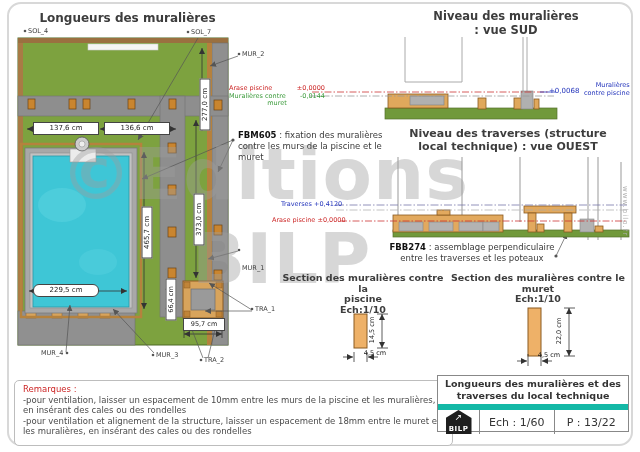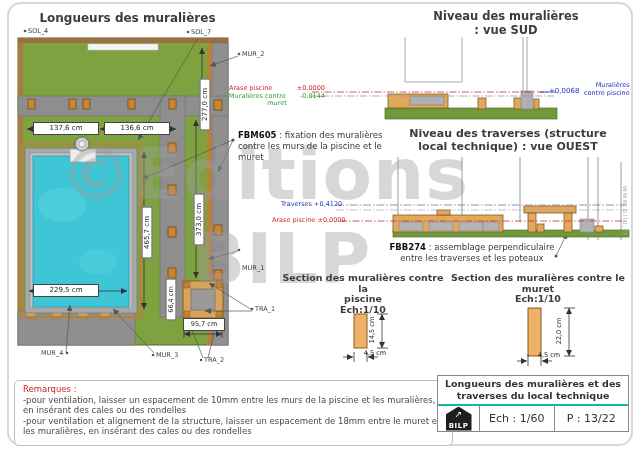--- a/index.html
+++ b/index.html
@@ -19,21 +19,21 @@
   .dims{font-size:6.5px;color:#222;text-align:center;white-space:nowrap;margin-left:14px;}
   .dimsv{font-size:6.5px;color:#222;text-align:center;white-space:nowrap;transform:rotate(-90deg);}
   .red{color:#cc2626;} .grn{color:#3a9a3a;} .blu{color:#2233bb;text-align:right;}
   .lvlrow{display:flex;justify-content:space-between;width:96px;line-height:7.5px;}
   .callout{font-size:8.5px;line-height:11px;color:#3a3a3a;}
   .callout b{color:#111;}
   #remarks{left:14px;top:380px;width:421px;height:58px;border:1px solid #bdbdbd;border-radius:5px;
            padding:3px 8px;font-size:8.5px;line-height:10.5px;color:#4a4a4a;background:#fff;z-index:5;}
   #titleblock{left:437px;top:375px;width:190px;height:55px;border:1px solid #888;background:#fff;
               z-index:6;display:flex;flex-direction:column;}
-  #tb-title{border-bottom:2px solid #14b8a6;font-size:9.5px;font-weight:700;color:#333;
+  #tb-title{border-bottom:6px solid #14b8a6;font-size:9.5px;font-weight:700;color:#333;
             text-align:center;line-height:12px;padding:2px 0;}
   #tb-row{flex:1;display:flex;}
   .tb-cell{display:flex;align-items:center;justify-content:center;font-size:11px;color:#333;}
   #tb-logo-cell{width:41px;border-right:1px solid #888;}
   #tb-scale{flex:1;border-right:1px solid #888;}
   #tb-page{flex:1;}
   #bilp-logo{width:26px;height:24px;background:#1e1e1e;position:relative;
              clip-path:polygon(50% 0,100% 33%,100% 100%,0 100%,0 33%);}
   #bilp-logo .arrow{position:absolute;top:3px;left:0;width:100%;text-align:center;
                     color:#fff;font-size:9px;line-height:9px;}
@@ -238,21 +238,21 @@
     <div>Section des muralières contre le</div>
     <div>muret</div>
     <div>Ech:1/10</div>
   </div>
 
   <div class="abs lbl dimh" style="left:33px;top:122px;width:64px;">137,6 cm</div>
   <div class="abs lbl dimh" style="left:104px;top:122px;width:64px;">136,6 cm</div>
   <div class="abs lbl dimv" style="left:179px;top:99px;width:46px;">277,0 cm</div>
   <div class="abs lbl dimv" style="left:121px;top:227px;width:46px;">465,7 cm</div>
   <div class="abs lbl dimv" style="left:173px;top:214px;width:46px;">373,0 cm</div>
-  <div class="abs lbl dimh" style="left:33px;top:284px;width:64px;">229,5 cm</div>
+  <div class="abs lbl dimh" style="left:33px;top:284px;width:64px;border-radius:6px;">229,5 cm</div>
   <div class="abs lbl dimv" style="left:150px;top:294px;width:36px;font-size:6.5px;">66,4 cm</div>
   <div class="abs lbl dimh" style="left:183px;top:318px;width:40px;font-size:6.5px;">95,7 cm</div>
 
   <div class="abs lbl dimsv" style="left:355px;top:326px;width:34px;">14,5 cm</div>
   <div class="abs lbl dims" style="left:349px;top:349px;width:24px;">4,5 cm</div>
   <div class="abs lbl dimsv" style="left:542px;top:327px;width:34px;">22,0 cm</div>
   <div class="abs lbl dims" style="left:523px;top:351px;width:24px;">4,5 cm</div>
 
   <div class="abs lbl ref" style="left:28px;top:27px;">SOL_4</div>
   <div class="abs lbl ref" style="left:191px;top:28px;">SOL_7</div>

